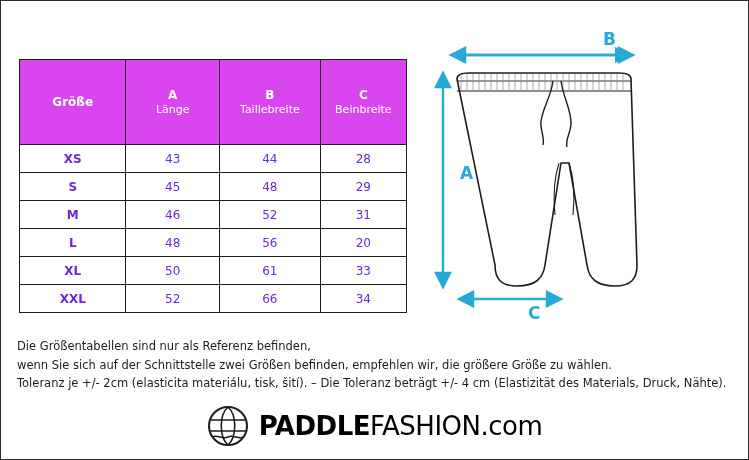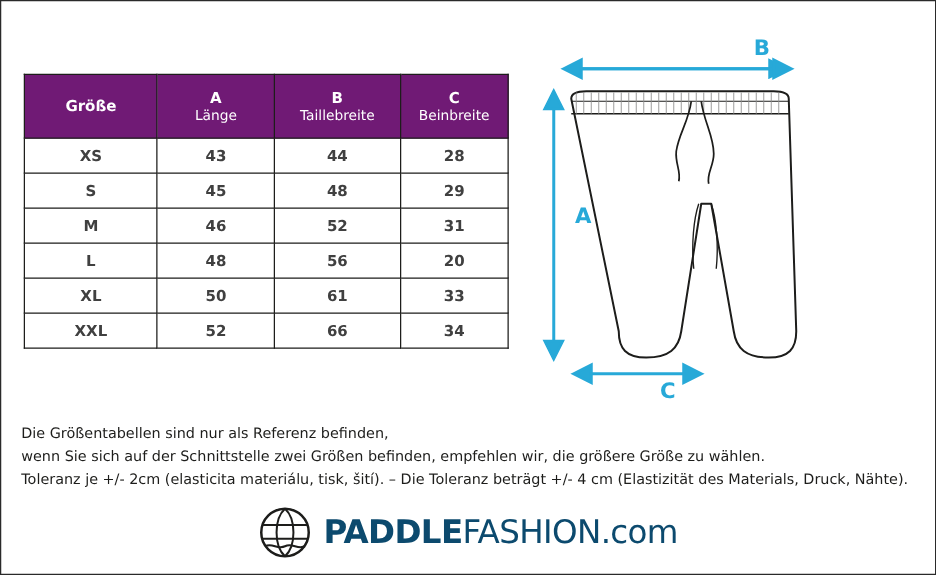--- a/index.html
+++ b/index.html
@@ -31,42 +31,42 @@
   table.size-table {
     border-collapse: collapse;
     width: 100%;
     table-layout: fixed;
   }
   table.size-table th,
   table.size-table td {
     border: 1px solid #1d1d1b;
     text-align: center;
     font-size: 12px;
-    color: #404040;
+    color: #6d28d9;
   }
   table.size-table thead th {
-    background: #701a75;
+    background: #d946ef;
     color: #ffffff;
     font-weight: bold;
     height: 46px;
     line-height: 1.25;
-    padding: 2px 0;
+    padding: 19px 0;
   }
   table.size-table thead th .sub {
     display: block;
     font-weight: normal;
     font-size: 11px;
   }
   table.size-table tbody td {
     height: 25px;
     font-weight: bold;
     background: #ffffff;
   }
   table.size-table tbody td.val {
-    font-weight: bold;
+    font-weight: normal;
     margin-top: 20px;
   }
   col.c-size { width: 27.5%; }
   col.c-a { width: 24.2%; }
   col.c-b { width: 26.0%; }
   col.c-c { width: 22.3%; }
 
   
   .notes {
     position: absolute;
@@ -107,21 +107,21 @@
     bottom: 12px;
     display: flex;
     align-items: center;
     justify-content: center;
     gap: 10px;
   }
   .logo-mark { display: block; }
   .logo-text {
     font-size: 26px;
     letter-spacing: -0.5px;
-    color: #0c4a6e;
+    color: #000000;
     font-family: "DejaVu Sans", sans-serif;
   }
   .logo-text .bold { font-weight: bold; }
   .logo-text .light { font-weight: normal; }
 </style>
 </head>
 <body>
 
 <div class="page">
 

